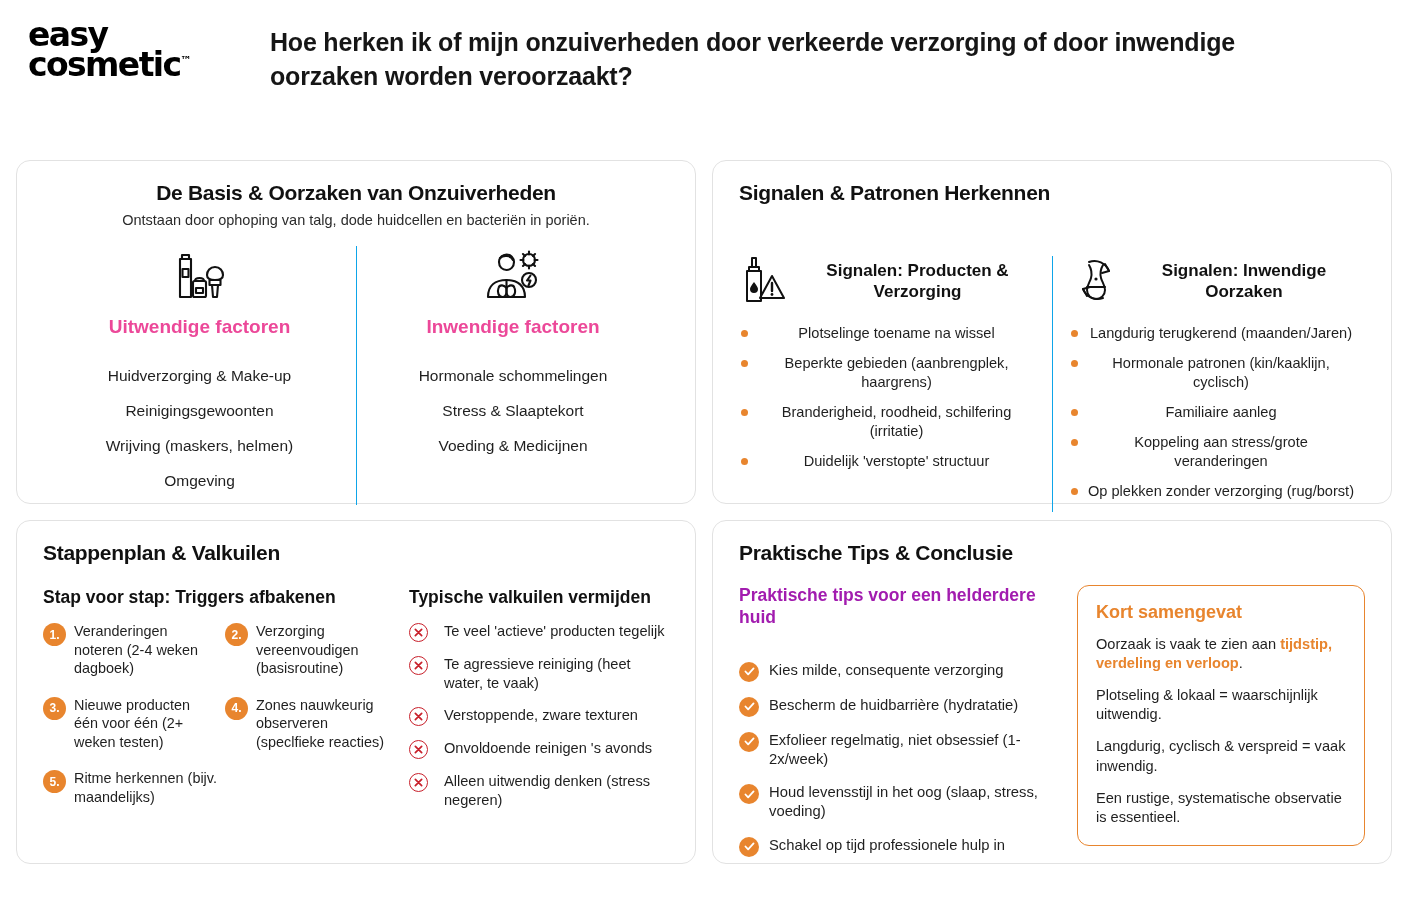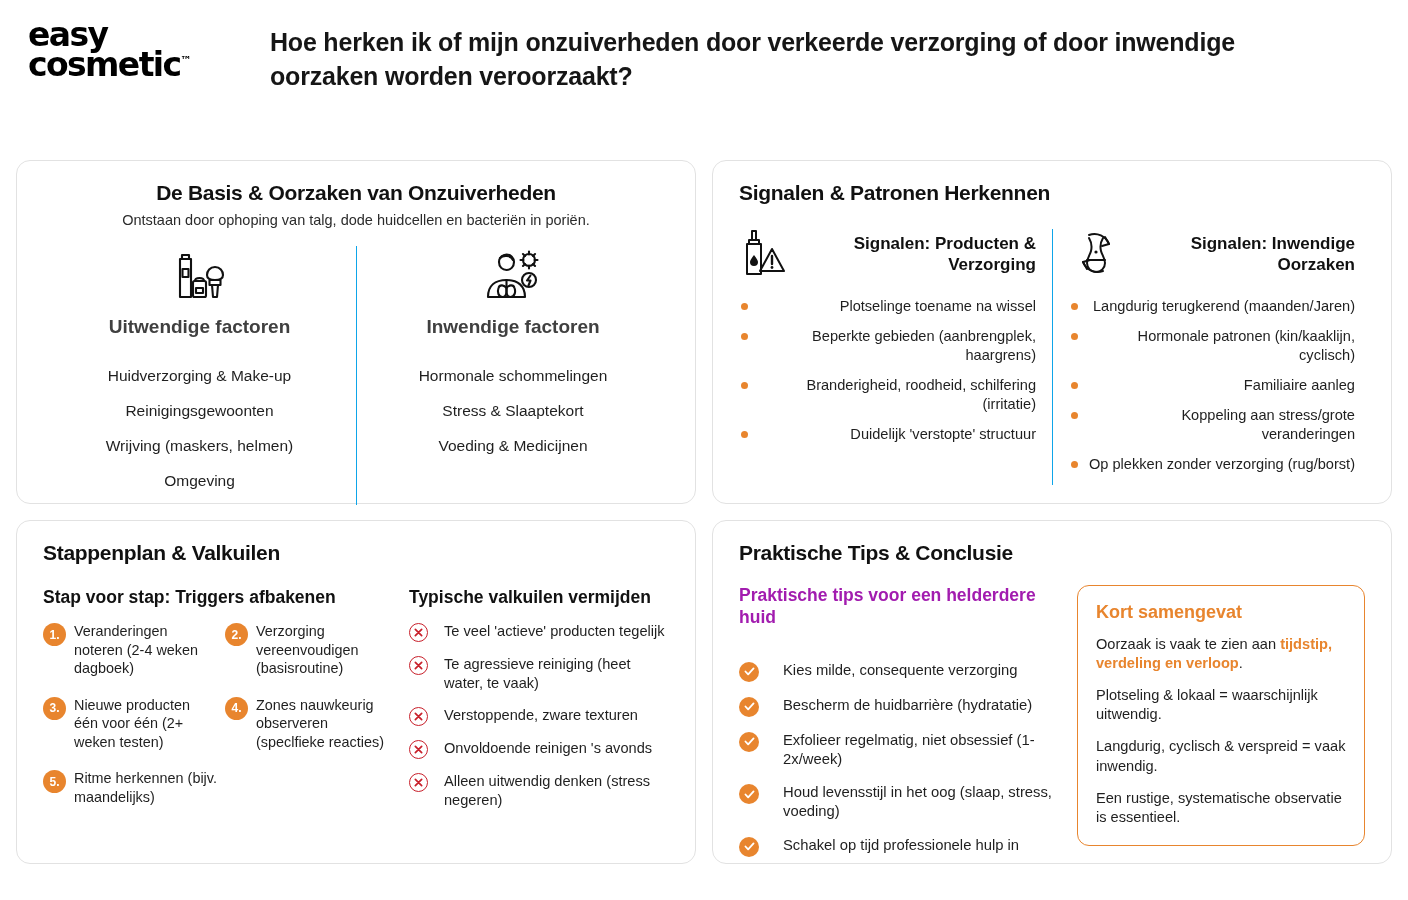--- a/index.html
+++ b/index.html
@@ -63,27 +63,27 @@
   .card-sub { font-size: 14.5px; color: #2b2b2b; text-align: center; margin-top: 7px; }
 
   
   .split { display: flex; margin-top: 18px; }
   .split > .col { flex: 1 1 50%; padding: 0 14px; }
   .split > .col + .col { border-left: 1px solid #0ea5e9; }
 
   
   .c1 .col { text-align: center; }
   .c1 .icon-box { height: 58px; display: flex; align-items: center; justify-content: center; }
-  .c1 h3 { font-size: 19px; font-weight: bold; margin-top: 12px; color: #404040; }
+  .c1 h3 { font-size: 19px; font-weight: bold; margin-top: 12px; color: #ec4899; }
   .c1 ul { list-style: none; margin-top: 27px; }
   .c1 ul li { font-size: 15.5px; color: #1f1f1f; line-height: 1.42; margin-bottom: 13px; }
 
   
   .c2 .split { margin-top: 24px; }
-  .c2 .col { padding: 0 10px; text-align: right; }
+  .c2 .col { padding: 0 10px; text-align: center; margin-top: 27px; }
   .c2 .col:first-child { padding-left: 2px; padding-right: 16px; }
   .c2 .col + .col { padding-left: 18px; }
   .sig-head { display: flex; align-items: center; gap: 12px; min-height: 52px; }
   .sig-head .lbl { font-size: 17px; font-weight: bold; line-height: 1.22; color: #111; }
   .bullets { list-style: none; margin-top: 16px; }
   .bullets li {
     position: relative; padding-left: 16px;
     font-size: 14.6px; line-height: 1.3; color: #1f1f1f; margin-bottom: 11px;
   }
   .bullets li::before {
@@ -118,21 +118,21 @@
   }
   .xicon svg { display: block; }
   .xlist .txt { font-size: 14.6px; line-height: 1.3; color: #1f1f1f; }
 
   
   .c4 .cols { display: flex; margin-top: 20px; }
   .c4 .left { width: 328px; padding-right: 14px; }
   .c4 .right { flex: 1; padding-left: 10px; }
   .tips-head { font-size: 17.5px; font-weight: bold; color: #a21caf; line-height: 1.25; margin-bottom: 32px; }
   .tips { list-style: none; }
-  .tips li { display: flex; gap: 24px; margin-bottom: 14px; }
+  .tips li { display: flex; gap: 10px; margin-bottom: 14px; }
   .check {
     flex: none; width: 20px; height: 20px; border-radius: 50%;
     background: var(--accent);
     display: flex; align-items: center; justify-content: center;
     margin-top: 1px;
   }
   .tips .txt { font-size: 14.8px; line-height: 1.3; color: #1f1f1f; }
 
   .summary {
     border: 1.6px solid var(--accent);

